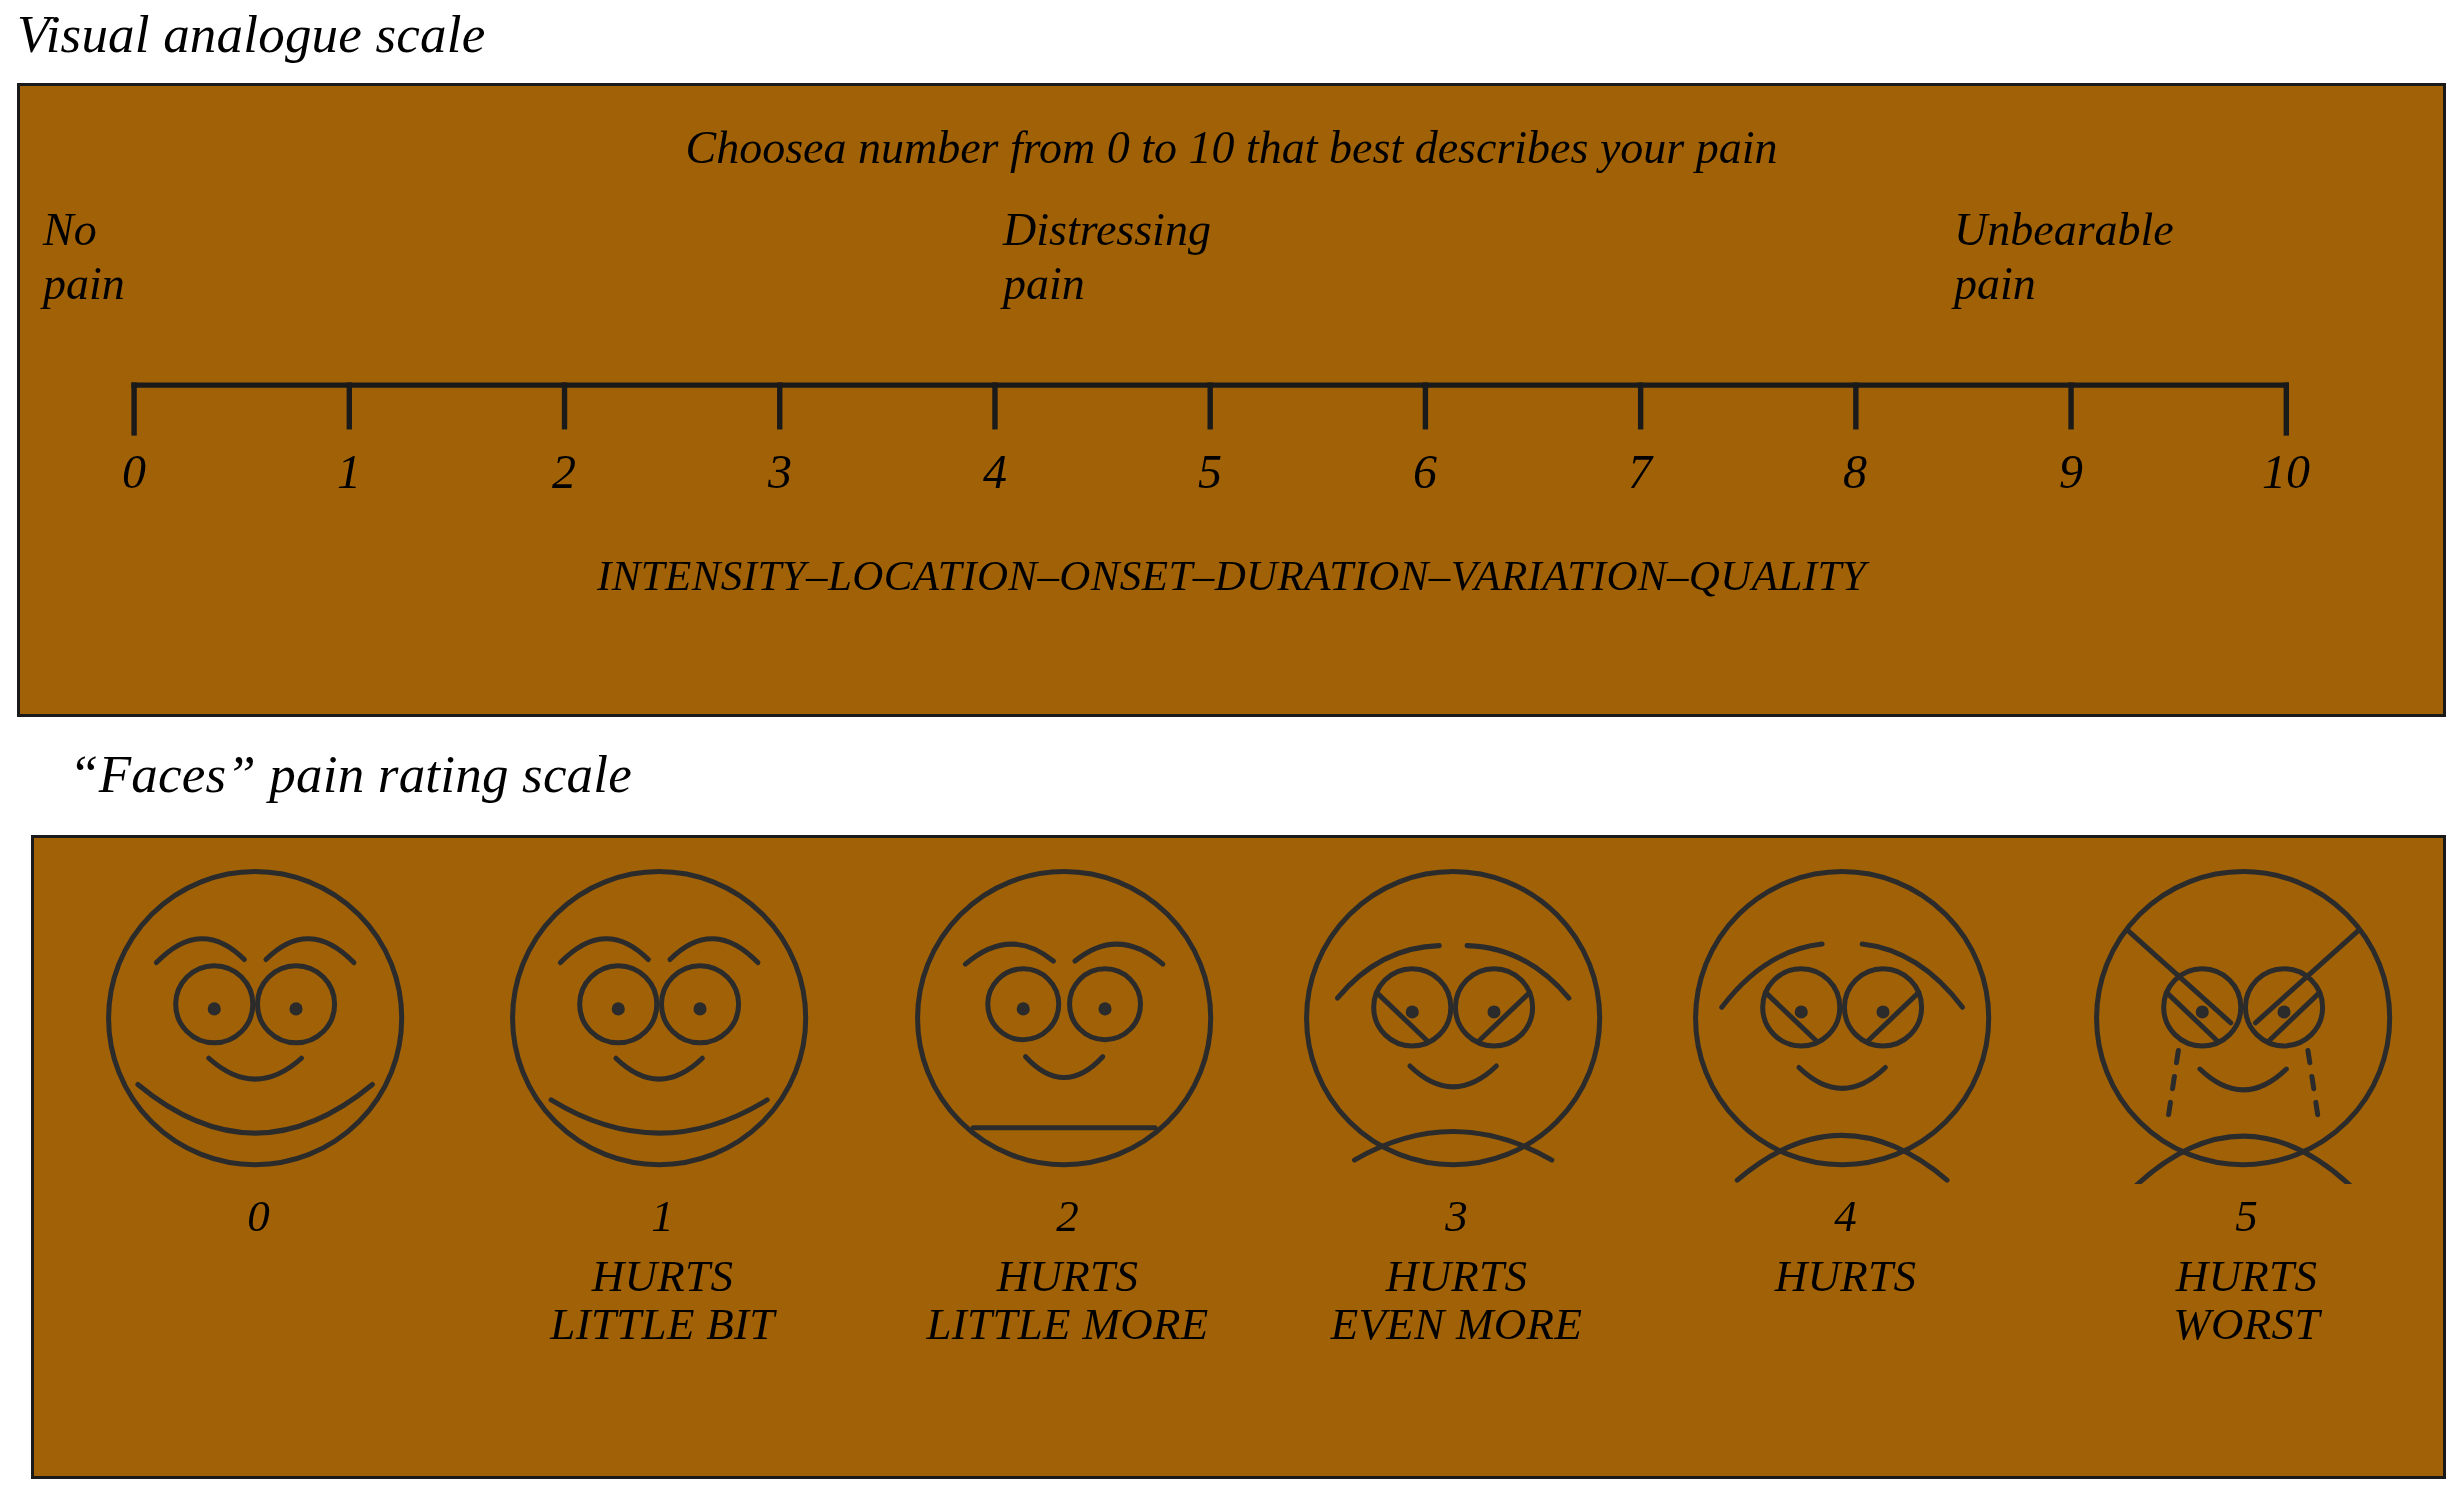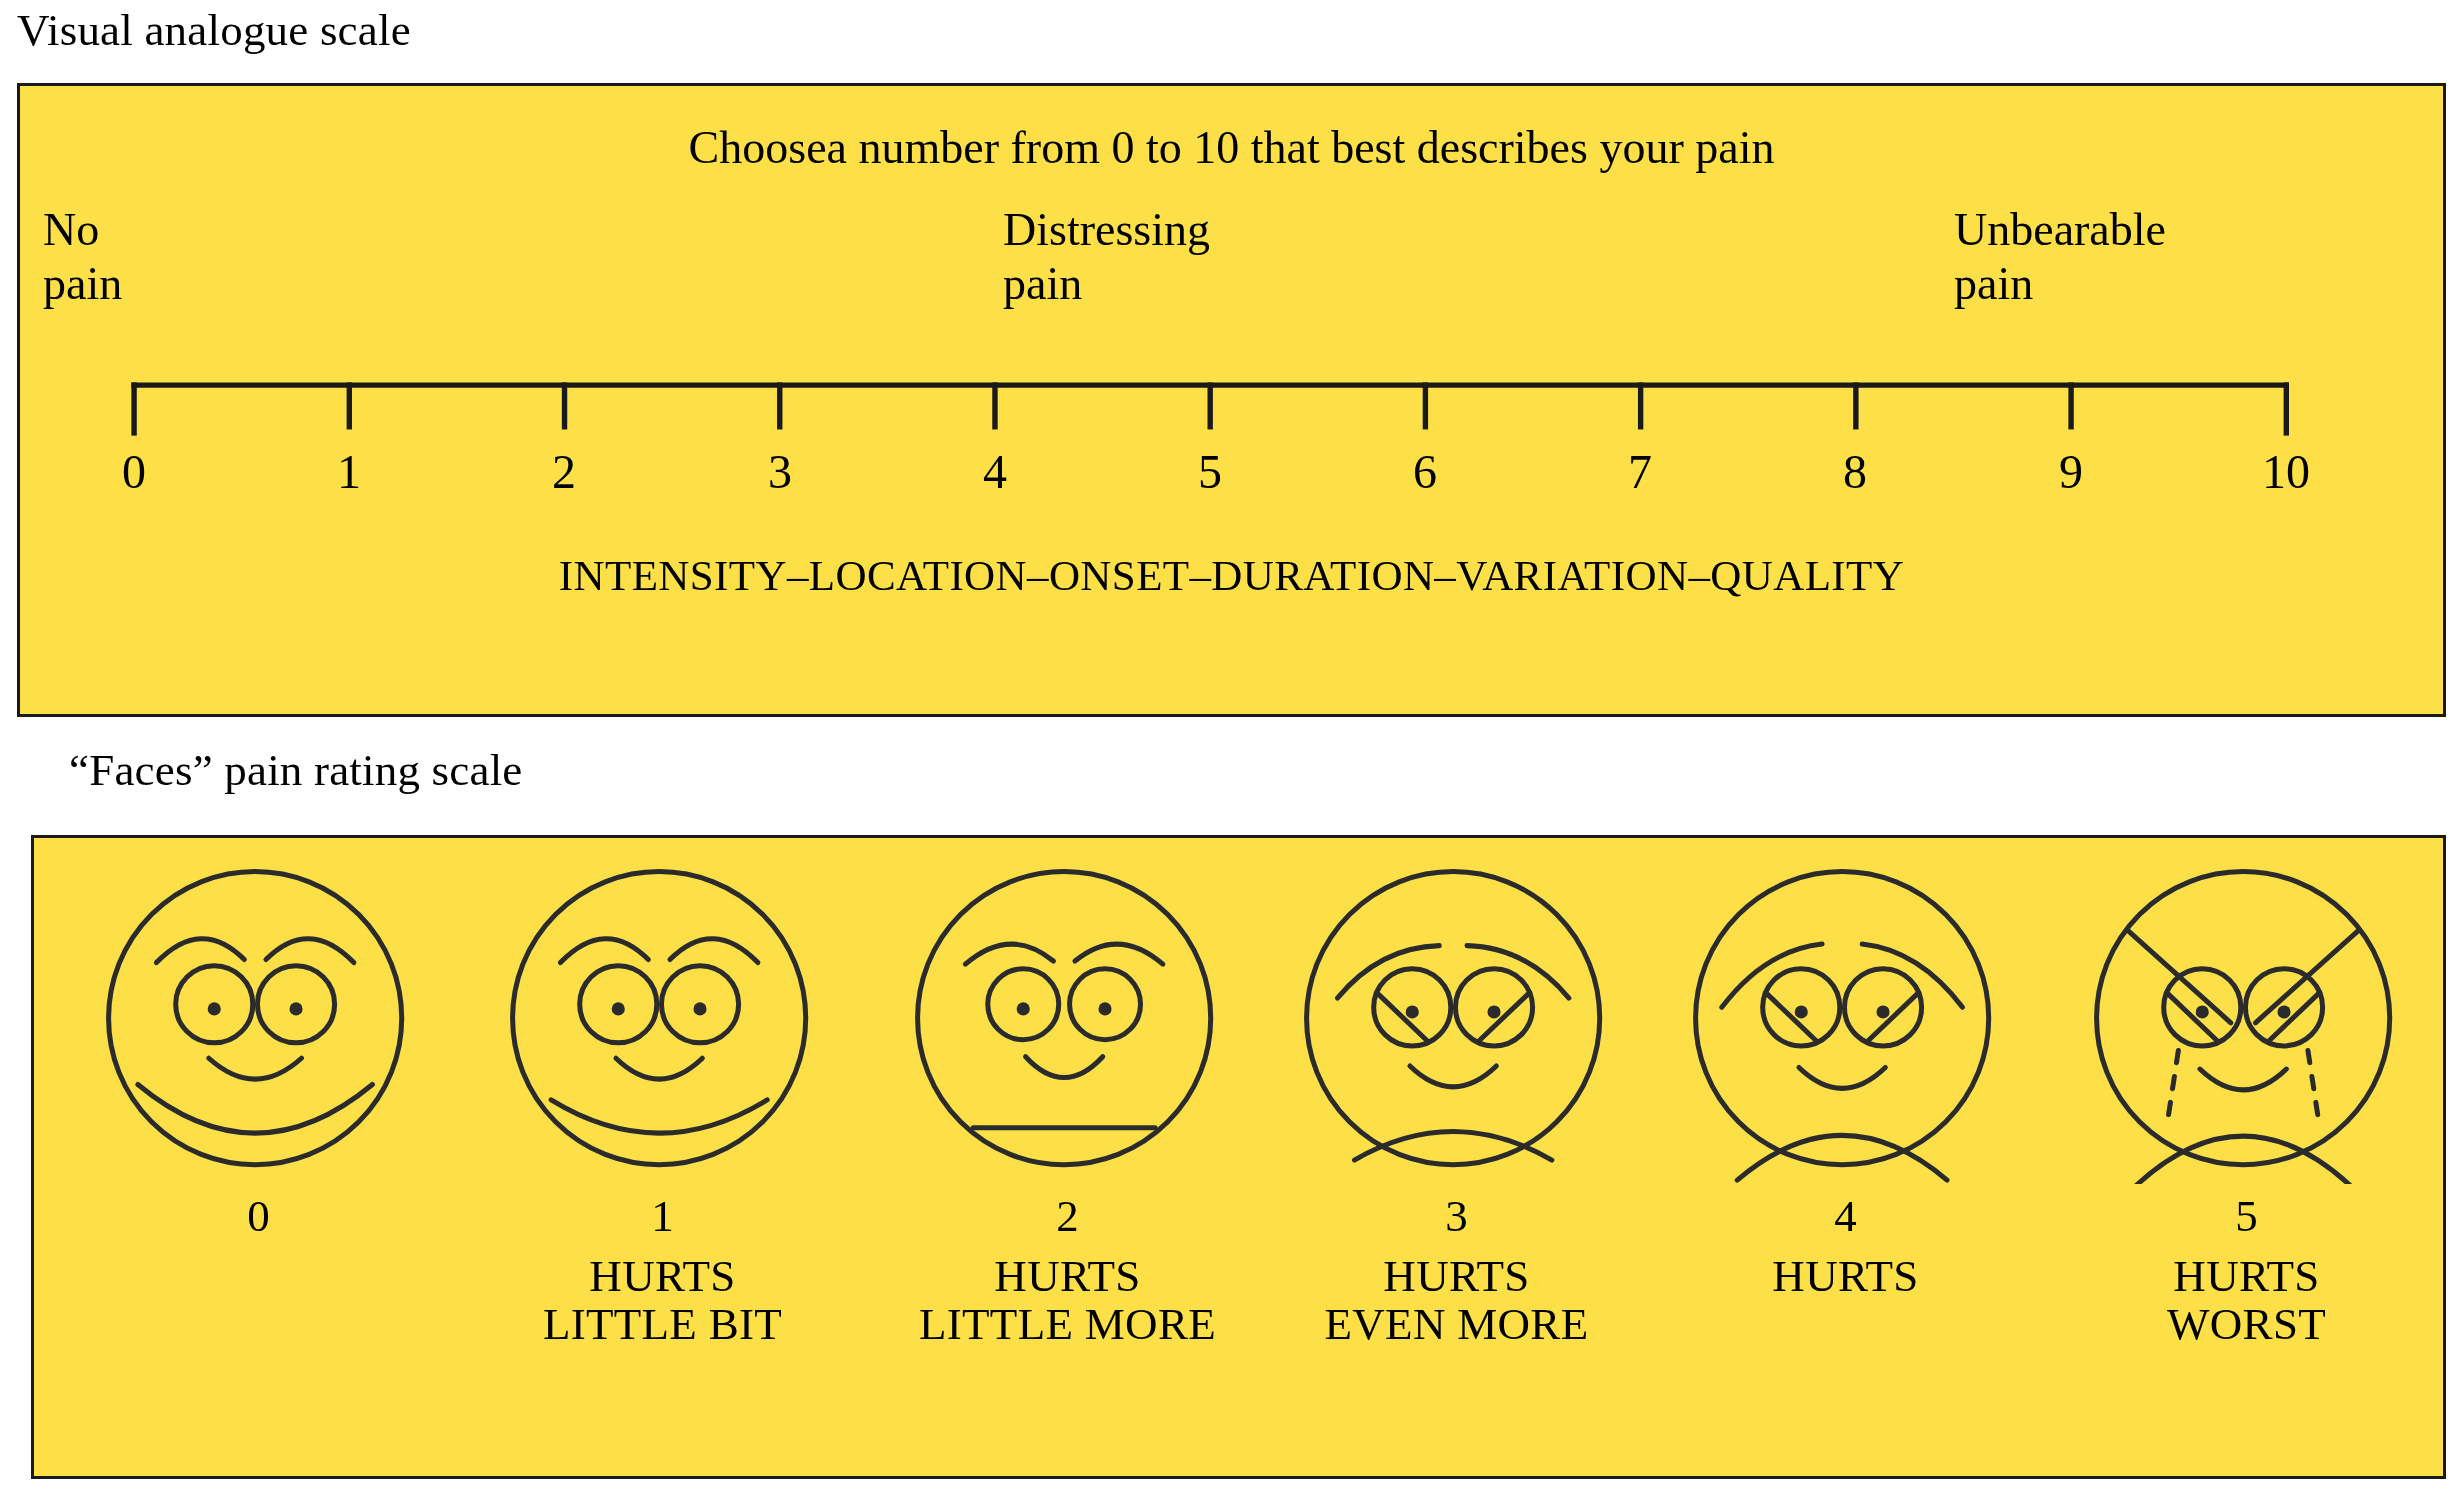--- a/index.html
+++ b/index.html
@@ -20,34 +20,36 @@
   .page {
     position: absolute;
     left: 0; top: 0;
     width: 2462px;
     height: 1491px;
   }
 
   
   .section-heading {
     position: absolute;
-    font-size: 45px;
+    font-size: 53px;
     line-height: 1;
     letter-spacing: 0.2px;
     white-space: nowrap;
+    font-style: italic;
   }
   #vas-heading { left: 17px; top: 7.7px; }
   #faces-heading { left: 69px; top: 748px; }
 
   
   .panel {
     position: absolute;
     border: 3.9px solid #1a1a1a;
-    background: #fde047;
+    background: #a16207;
     box-sizing: border-box;
+    font-style: italic;
   }
   #vas-panel   { left: 17px;  top: 83px;  width: 2429px; height: 634px; }
   #faces-panel { left: 31px;  top: 835px; width: 2415px; height: 644px; }
 
   
   .vas-instruction {
     position: absolute;
     left: 0; right: 0;
     top: 39px;
     text-align: center;

